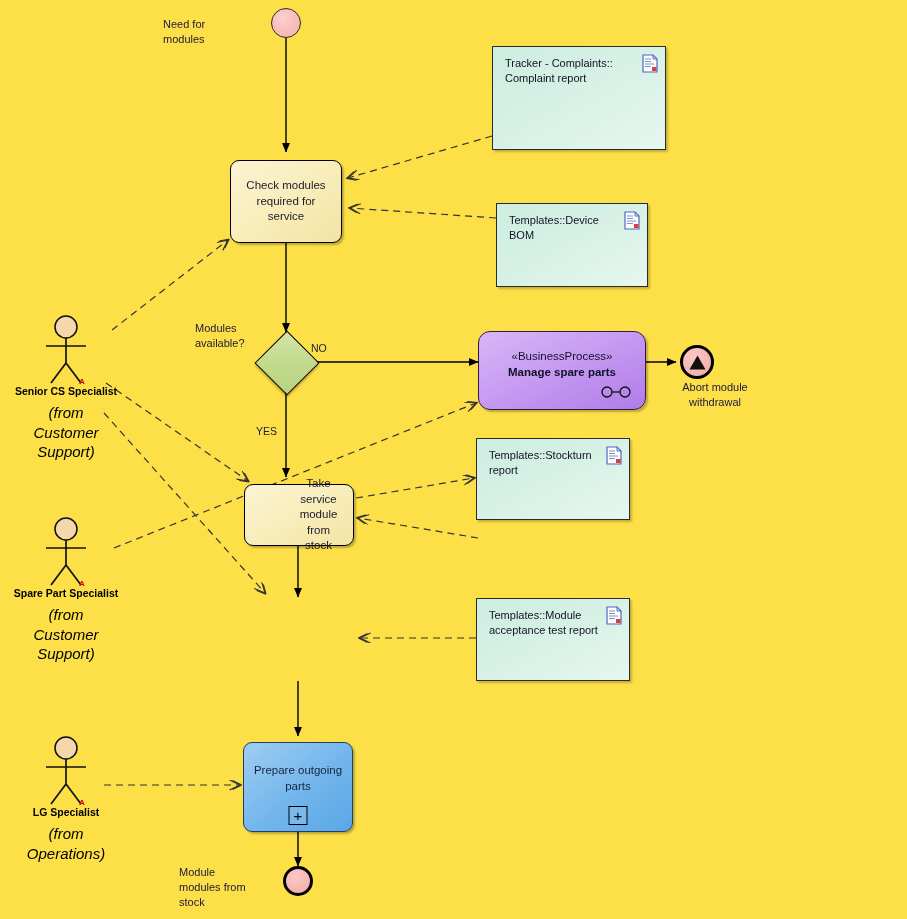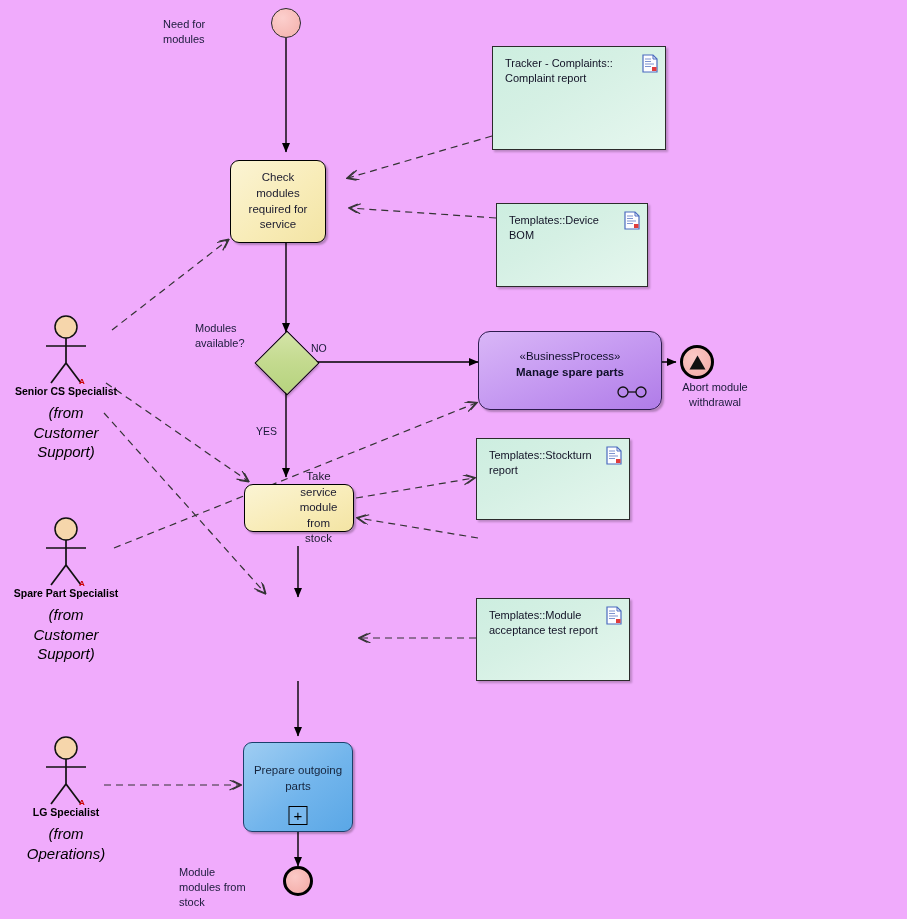--- a/index.html
+++ b/index.html
@@ -7,21 +7,21 @@
     padding: 0;
     background: #ffffff;
   }
   body {
     font-family: "Liberation Sans", sans-serif;
   }
   #canvas {
     position: relative;
     width: 907px;
     height: 919px;
-    background: #f0abfc;
+    background: #fde047;
     overflow: hidden;
   }
   svg.layer {
     position: absolute;
     left: 0; top: 0;
     width: 907px;
     height: 919px;
     pointer-events: none;
   }
   .node {
@@ -258,21 +258,21 @@
       <g stroke="#7d93cf" stroke-width="1">
         <line x1="3" y1="5" x2="9" y2="5"></line>
           <line x1="3" y1="7.5" x2="9" y2="7.5"></line>
         <line x1="3" y1="10" x2="12" y2="10"></line>
           <line x1="3" y1="12.5" x2="9" y2="12.5"></line>
       </g>
       <path d="M10,13 L14.5,13 L14.5,17 L10,17 Z" fill="#e03c3c"></path>
     </svg>
   </div>
 
-  <div class="node action" style="left:230px; top:160px; width:96px; height:83px;">
+  <div class="node action" style="left:230px; top:160px; width:112px; height:83px;">
     <div>
       <div>Check modules</div>
       <div>required for service</div>
     </div>
   </div>
 
   <div class="node artifact" style="left:496px; top:203px; width:152px; height:84px;">
     <div>Templates::Device BOM</div>
     <svg class="doc-icon" viewBox="0 0 16 19">
       <path d="M1,1 L11,1 L15,5 L15,18 L1,18 Z" fill="#fdfdff" stroke="#4b6bbf" stroke-width="1.2"></path>
@@ -290,21 +290,21 @@
   <div class="node" style="left:264px; top:340px; width:44px; height:44px;">
     <div class="decision"></div>
   </div>
   <div class="freetext" style="left:195px; top:321px;">
     <div>Modules</div>
     <div>available?</div>
   </div>
   <div class="edge-label" style="left:311px; top:342px;">NO</div>
   <div class="edge-label" style="left:256px; top:425px;">YES</div>
 
-  <div class="node bizproc" style="left:478px; top:331px; width:184px; height:79px;">
+  <div class="node bizproc" style="left:478px; top:331px; width:168px; height:79px;">
     <div class="stereo">«BusinessProcess»</div>
     <div class="bname">Manage spare parts</div>
     <svg class="proc-icon" viewBox="0 0 34 12">
       <circle cx="7" cy="6" r="5" fill="none" stroke="#111" stroke-width="1.3"></circle>
       <circle cx="25" cy="6" r="5" fill="none" stroke="#111" stroke-width="1.3"></circle>
       <line x1="12" y1="6" x2="20" y2="6" stroke="#111" stroke-width="1.3"></line>
     </svg>
   </div>
 
   <div class="node abort-node" style="left:680px; top:345px; width:34px; height:34px;">
@@ -327,21 +327,21 @@
         <line x1="3" y1="5" x2="9" y2="5"></line>
           <line x1="3" y1="7.5" x2="9" y2="7.5"></line>
         <line x1="3" y1="10" x2="12" y2="10"></line>
           <line x1="3" y1="12.5" x2="9" y2="12.5"></line>
       </g>
       <path d="M10,13 L14.5,13 L14.5,17 L10,17 Z" fill="#e03c3c"></path>
     </svg>
   </div>
 
 
-  <div class="node action" style="left:244px; top:484px; width:110px; height:48px;padding-left:47px;">
+  <div class="node action" style="left:244px; top:484px; width:110px; height:62px;padding-left:47px;">
     <div>
       <div>Take service module</div>
       <div>from stock</div>
     </div>
   </div>
 
   <div class="node artifact" style="left:476px; top:598px; width:154px; height:83px;">
     <div>Templates::Module</div>
     <div>acceptance test report</div>
     <svg class="doc-icon" viewBox="0 0 16 19">

